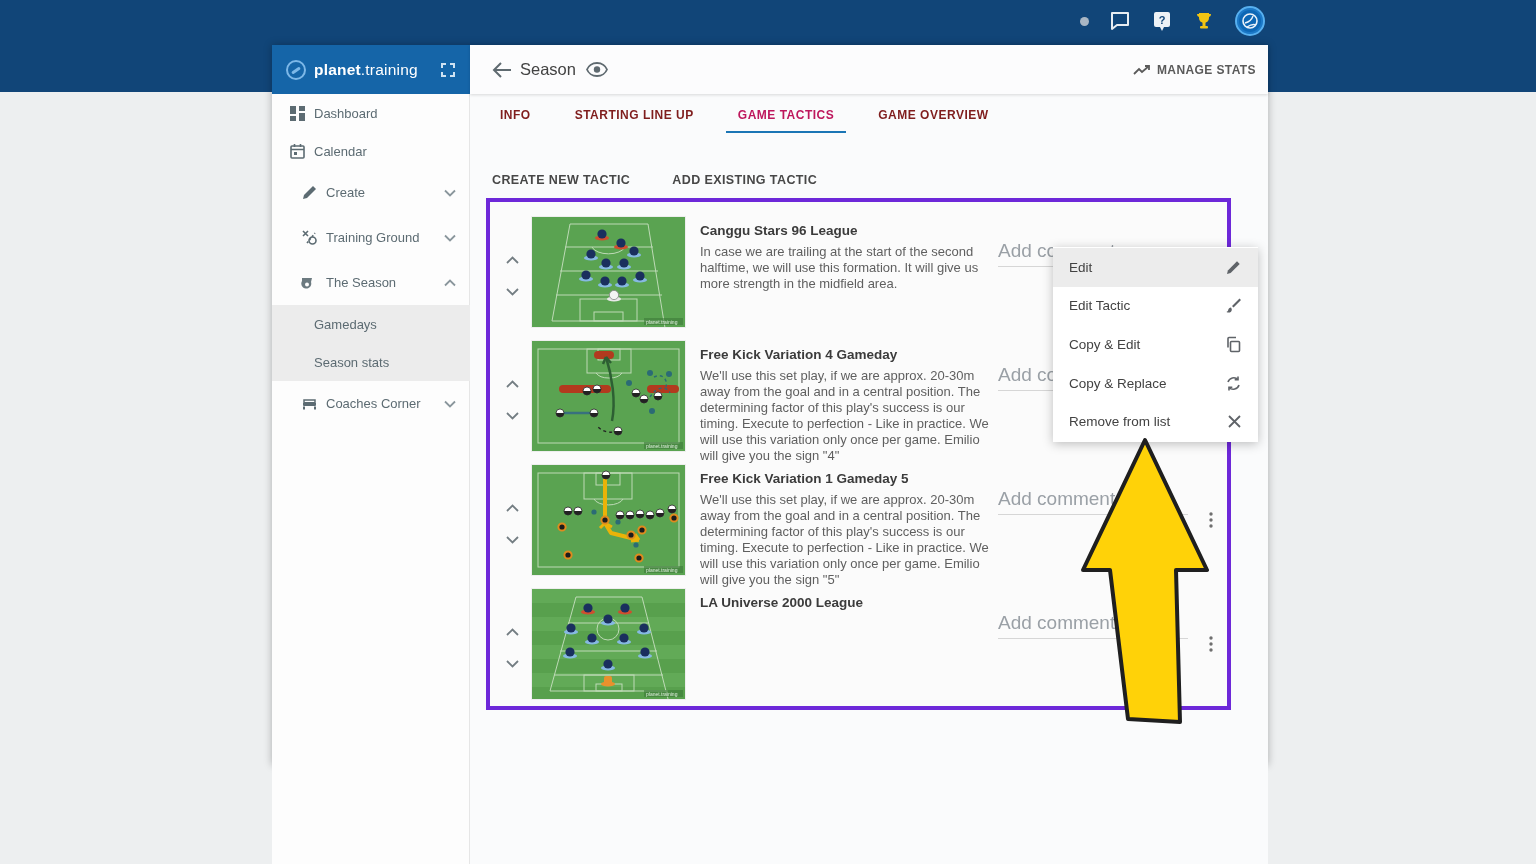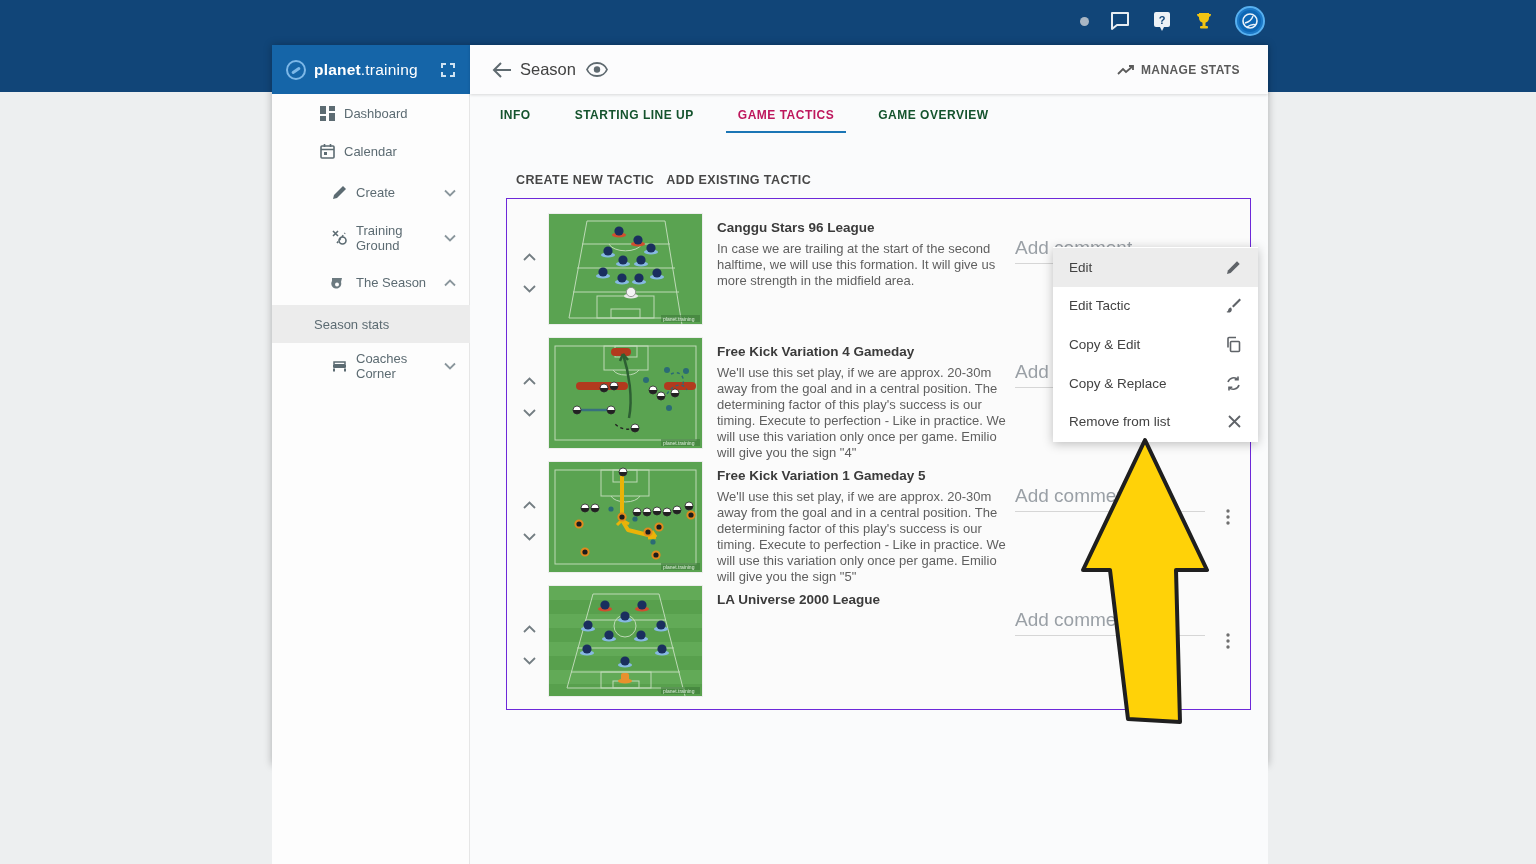--- a/index.html
+++ b/index.html
@@ -17,44 +17,44 @@
 
   
   .sidebar { position:absolute; left:0; top:0; width:198px; height:819px; background:#fdfdfd; border-right:1px solid #e6e6e6; }
   .sb-header { position:absolute; left:0; top:0; width:198px; height:49px; background:#1565a8; display:flex; align-items:center; padding:0 14px; color:#fff; }
   .sb-logo { width:20px; height:20px; border-radius:50%; border:2px solid #7db8e8; margin-right:8px; position:relative; flex:none; }
   .sb-logo::after{ content:""; position:absolute; left:3px; top:7px; width:10px; height:3px; border-radius:2px; background:#7db8e8; transform:rotate(-35deg); }
   .sb-brand { font-size:15.5px; letter-spacing:.2px; white-space:nowrap; }
   .sb-brand b { font-weight:bold; }
   .sb-expand { margin-left:auto; }
   .sb-list { position:absolute; top:49px; left:0; width:198px; }
-  .srow { display:flex; align-items:center; padding:0 14px 0 16px; color:#5c6b72; font-size:13px; cursor:pointer;margin-left:30px; }
+  .srow { display:flex; align-items:center; padding:0 14px 0 16px; color:#5c6b72; font-size:13px; cursor:pointer; }
   .srow .sico { width:18px; height:18px; margin-right:8px; flex:none; display:flex; align-items:center; justify-content:center; }
   .srow .chev { margin-left:auto; }
   .h38 { height:38px; } .h45 { height:45px;padding-left:28px; }
   .sub-group { background:#ececec; }
   .sub-item { height:38px; display:flex; align-items:center; padding-left:42px; font-size:13px; color:#5c6b72; cursor:pointer; }
 
   
   .main { position:absolute; left:198px; top:0; width:798px; height:819px; background:#fafbfc; }
   .main-header { position:absolute; left:0; top:0; width:798px; height:49px; background:#fcfcfd; box-shadow:0 1px 3px rgba(0,0,0,.14); z-index:5; display:flex; align-items:center; }
   .back-btn { margin-left:18px; width:28px; height:28px; display:flex; align-items:center; justify-content:center; cursor:pointer; }
   .page-title { font-size:16.5px; color:#424242; margin-left:4px; }
   .eye { margin-left:10px; display:flex; align-items:center; }
-  .manage-stats { margin-left:auto; margin-right:28px; display:flex; align-items:center; gap:6px; font-size:12px; letter-spacing:.4px; color:#5a5a5a; font-weight:bold; cursor:pointer; }
+  .manage-stats { margin-left:auto; margin-right:12px; display:flex; align-items:center; gap:6px; font-size:12px; letter-spacing:.4px; color:#5a5a5a; font-weight:bold; cursor:pointer; }
 
   .tabs { position:absolute; left:8px; top:50px; height:42px; display:flex; }
-  .tab { height:42px; line-height:40px; padding:0 22px; font-size:12px; letter-spacing:.5px; color:#14532d; font-weight:bold; cursor:pointer; position:relative; }
+  .tab { height:42px; line-height:40px; padding:0 22px; font-size:12px; letter-spacing:.5px; color:#7f1d1d; font-weight:bold; cursor:pointer; position:relative; }
   .tab.active { color:#be185d; }
   .tab.active::after { content:""; position:absolute; left:10px; right:10px; bottom:4px; height:2px; background:#1a75b5; }
 
-  .action-row { position:absolute; left:40px; top:122px; height:26px; display:flex; }
+  .action-row { position:absolute; left:16px; top:122px; height:26px; display:flex; gap:30px; }
   .action-btn { line-height:26px; font-size:12.5px; letter-spacing:.4px; font-weight:bold; color:#474747; cursor:pointer; padding:0 6px; }
 
-  .tac-list { position:absolute; left:36px; top:153px; width:745px; height:512px; background:#fbfbfb; border:1px solid #6d28d9; }
+  .tac-list { position:absolute; left:16px; top:153px; width:745px; height:512px; background:#fbfbfb; border:4px solid #6d28d9; }
   .trow { position:absolute; left:0; width:743px; height:124px; }
   .chevbtn { width:24px; height:24px; display:flex; align-items:center; justify-content:center; cursor:pointer; }
   .chev-up { position:absolute; left:10px; top:38px; }
   .chev-dn { position:absolute; left:10px; top:70px; }
   .thumb { position:absolute; left:42px; top:7px; width:153px; height:110px; cursor:pointer; box-shadow:0 0 0 1px rgba(0,0,0,.05); }
   .ttext { position:absolute; left:210px; top:13px; width:292px; }
   .ttitle { font-size:13.5px; font-weight:bold; color:#3b3b3b; margin-bottom:6px; }
   .tdesc { font-size:13px; color:#5f5f5f; line-height:16px; }
   .comment { position:absolute; left:508px; top:30px; width:190px; cursor:text; }
   .comment .ph { font-size:19px; color:#9aa0a6; padding-bottom:4px; }
@@ -176,20 +176,23 @@
             </svg>
           </span>
         <span>The Season</span>
         <span class="chev">
             <svg width="12" height="8" viewBox="0 0 12 8" fill="none" stroke="#8a969c" stroke-width="1.8">
               <path d="M1 6.5l5-5 5 5"></path>
             </svg>
           </span>
       </div>
       <div class="sub-group">
+        <div class="sub-item">
+            <span>Gamedays</span>
+          </div>
         <div class="sub-item">
             <span>Season stats</span>
           </div>
       </div>
       <div class="srow h45">
         <span class="sico">
             <svg width="17" height="17" viewBox="0 0 17 17" fill="#5c6b72">
               <rect x="2" y="7" width="13" height="4" rx="1"></rect>
               <rect x="2" y="11.5" width="2" height="3"></rect>
               <rect x="13" y="11.5" width="2" height="3"></rect>

